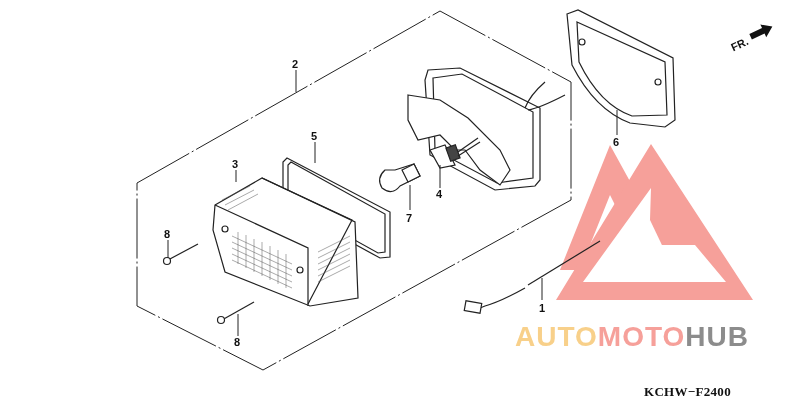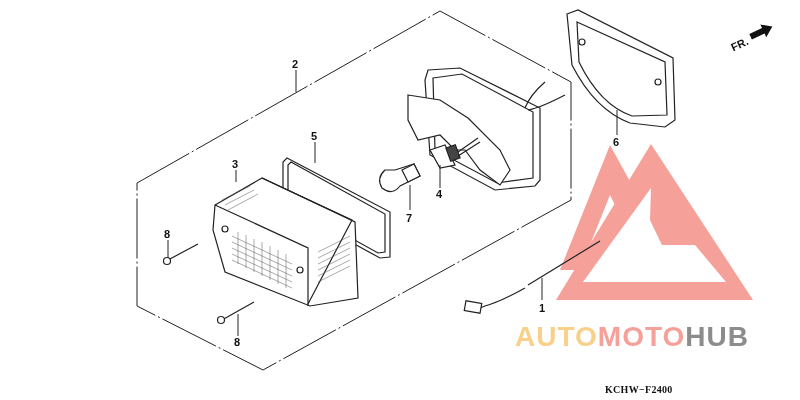--- a/index.html
+++ b/index.html
@@ -1,19 +1,19 @@
 <!DOCTYPE html>
 <html><head>
   <meta charset="utf-8">
   <style>
     html, body { margin: 0; padding: 0; background: #ffffff; }
     body { width: 800px; height: 400px; overflow: hidden; position: relative; font-family: "Liberation Sans", sans-serif; }
     #stage { position: absolute; left: 0; top: 0; width: 800px; height: 400px; }
     .callout { font-family: "Liberation Sans", sans-serif; font-size: 11px; font-weight: bold; fill: #111; }
-    .code { position: absolute; left: 605px; top: 384px; font-family: "Liberation Serif", serif; font-size: 10px; font-weight: bold; color: #111; letter-spacing: 0.3px; }
+    .code { position: absolute; left: 644px; top: 384px; font-family: "Liberation Serif", serif; font-size: 13px; font-weight: bold; color: #111; letter-spacing: 0.3px; }
     .wm-text { position: absolute; left: 470px; top: 323px; font-family: "Liberation Sans", sans-serif; font-weight: bold; font-size: 28px; letter-spacing: 1px; line-height: 1; margin-left: 45px; }
     .wm-auto { color: #f8d08a; }
     .wm-moto { color: #f6a09a; }
     .wm-hub { color: #8c8c8c; }
   </style>
 </head>
 <body>
 
 <svg id="stage" viewBox="0 0 800 400" xmlns="http://www.w3.org/2000/svg">
 

